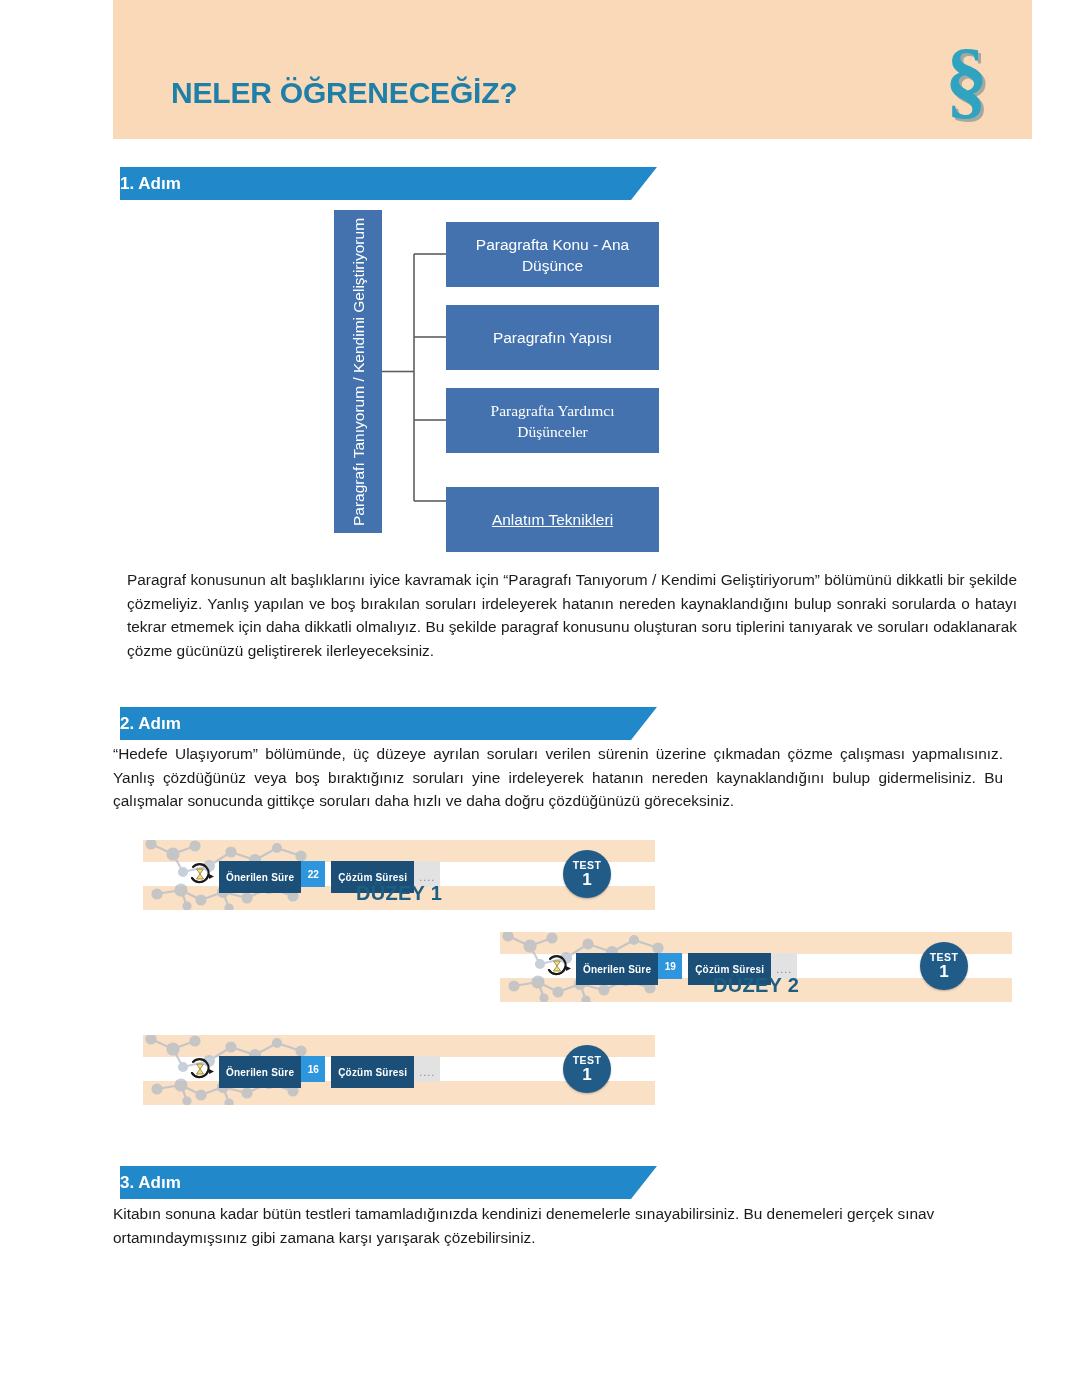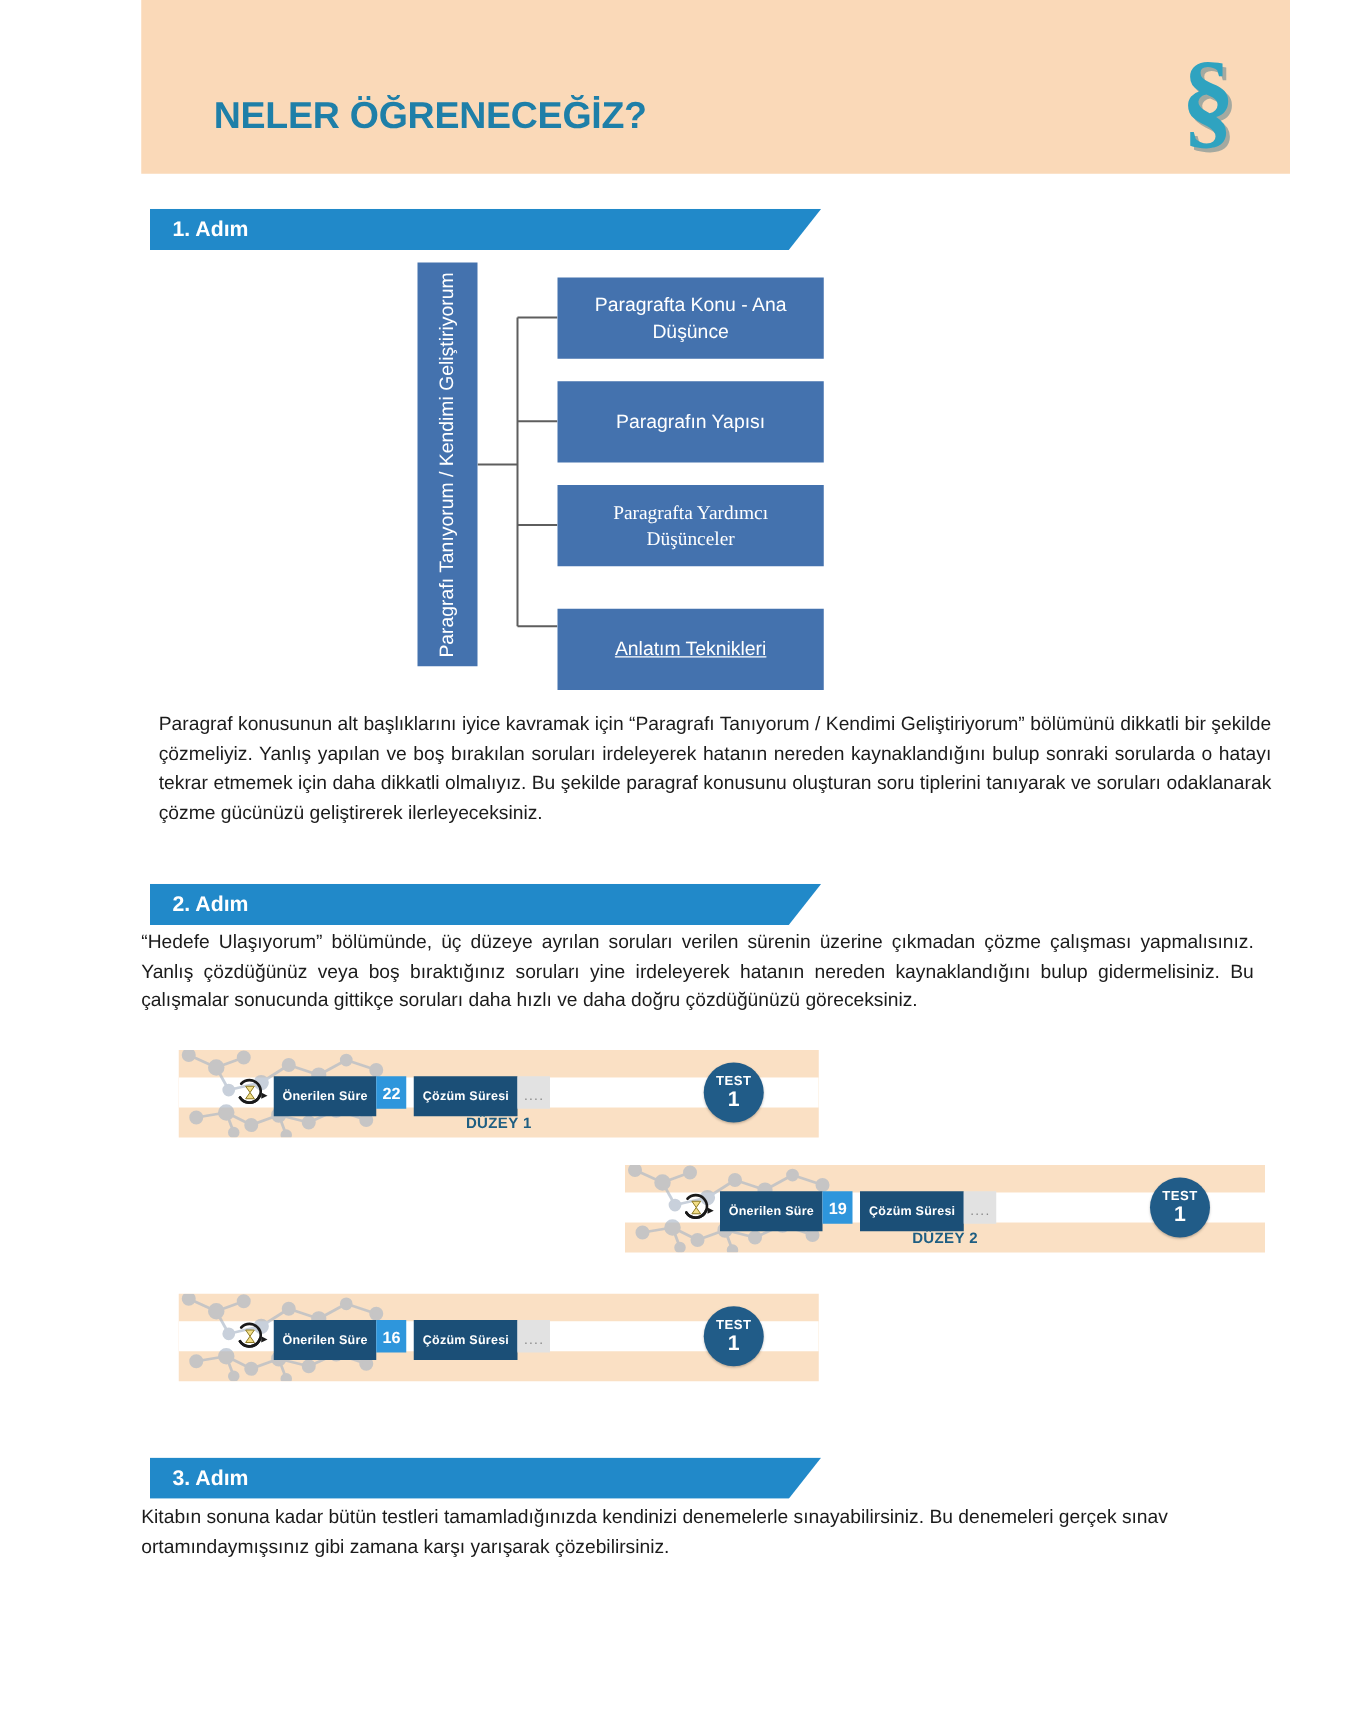--- a/index.html
+++ b/index.html
@@ -40,21 +40,20 @@
   
   .step-banner {
     position: absolute;
     height: 33px;
     background: #2189C9;
     color: #ffffff;
     font-size: 17px;
     font-weight: bold;
     display: flex;
     align-items: center;
-    padding-left: 18px;
     -webkit-clip-path: polygon(0 0, 100% 0, calc(100% - 26px) 100%, 0 100%);
     clip-path: polygon(0 0, 100% 0, calc(100% - 26px) 100%, 0 100%);
   }
   #step1-banner { left: 104px; top: 167px; width: 537px; }
   #step2-banner { left: 104px; top: 707px; width: 537px; }
   #step3-banner { left: 104px; top: 1166px; width: 537px; }
 
   
   .diagram { position: absolute; left: 318px; top: 210px; width: 325px; height: 323px; }
   .diag-vertical {
@@ -117,21 +116,21 @@
 
   .duzey .white-band {
     position: absolute; left: 0; top: 22px; width: 100%; height: 24px;
     background: #ffffff;
   }
   .molecule { position: absolute; left: 0; top: 0; width: 190px; height: 70px; opacity: 0.85; }
   .duzey-label {
     position: absolute;
     left: 0; right: 0; bottom: 5px;
     text-align: center;
-    font-size: 12px;
+    font-size: 20px;
     font-weight: bold;
     color: #1E5E82;
     letter-spacing: 0.3px;
   }
   .timer-group {
     position: absolute;
     left: 44px; top: 21px;
     height: 26px;
     display: flex; align-items: stretch;
   }
@@ -143,21 +142,21 @@
     font-size: 10px;
     font-weight: bold;
     padding: 16px 7px;
     white-space: nowrap;
     letter-spacing: 0.2px;
   }
   .chip-num {
     display: flex; align-items: center; justify-content: center;
     background: #2E96DC;
     color: #ffffff;
-    font-size: 13px;
+    font-size: 10px;
     font-weight: bold;
     min-width: 24px;
     padding: 0 4px;
   }
   .chip-gap { width: 6px; }
   .chip-dots {
     display: flex; align-items: flex-end; justify-content: center;
     background: #E2E2E2;
     color: #8a8a8a;
     font-size: 11px;

